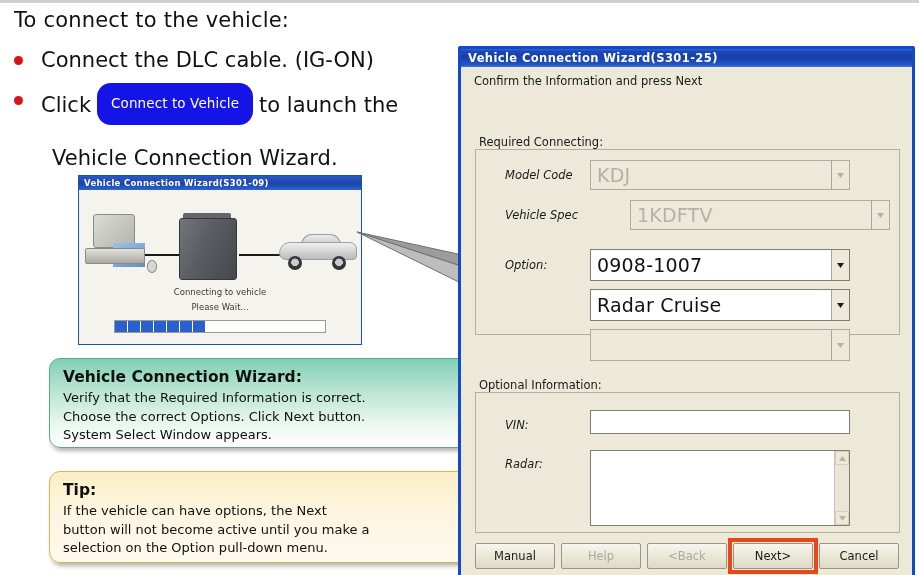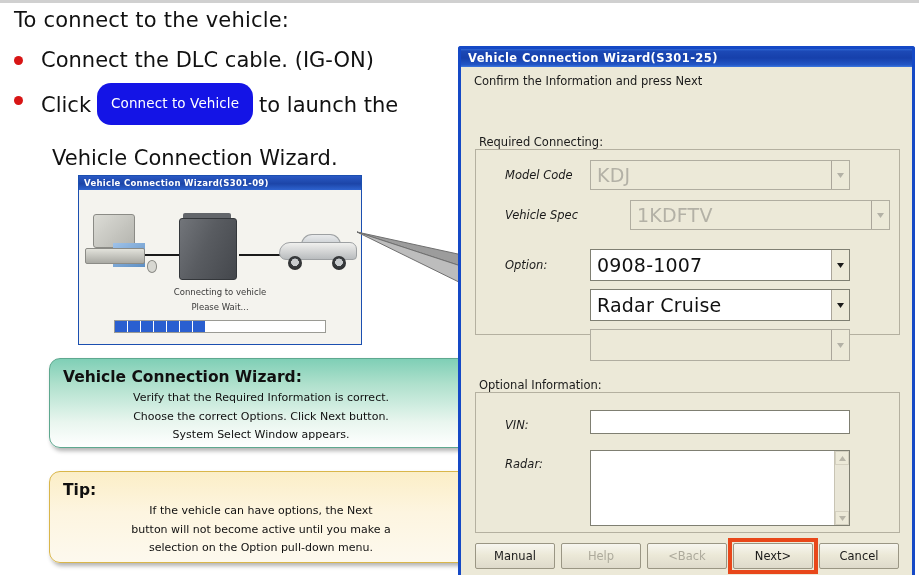--- a/index.html
+++ b/index.html
@@ -132,21 +132,21 @@
     top:355px; height:90px;
     background:linear-gradient(to bottom,#7fcfb6 0%,#aee0cc 28%,#e9f6ef 72%,#ffffff 100%);
     border:1px solid #5ea88f;
   }
   #callout-tip{
     top:468px; height:92px;
     background:linear-gradient(to bottom,#fbeec7 0%,#fdf5e0 45%,#fdf9ee 100%);
     border:1px solid #d9b64a;
   }
   .callout-head{ font-size:15.5px; font-weight:bold; color:#101010; margin-bottom:3px; }
-  .callout-body{ font-size:11px; color:#101010; line-height:18.5px;text-align:center; }
+  .callout-body{ font-size:13px; color:#101010; line-height:18.5px; }
 
   
   #dialog{
     position:absolute; left:458px; top:46px; width:457px; height:529px;
     border:3px solid #1549c6; border-bottom:none; border-radius:3px 3px 0 0;
     background:#ece9d8; overflow:hidden;
   }
   #dlg-title{
     height:18px; padding-left:7px;
     background:linear-gradient(to bottom,#2f68d4 0%,#1c49b6 12%,#1640ab 50%,#2356c6 88%,#3d79e0 100%);

